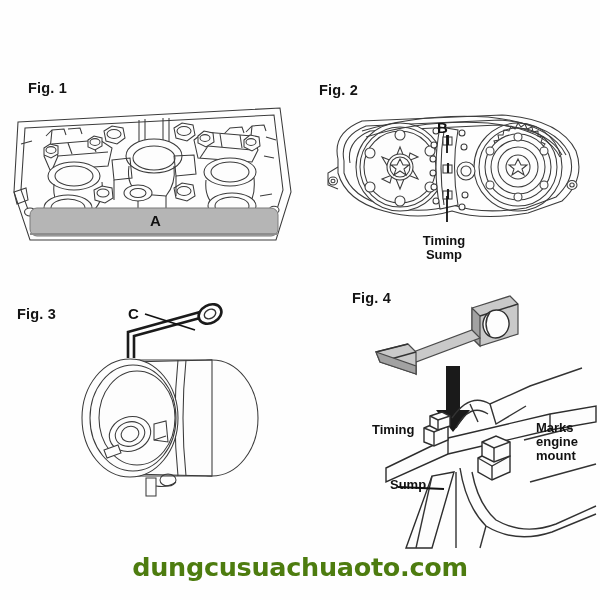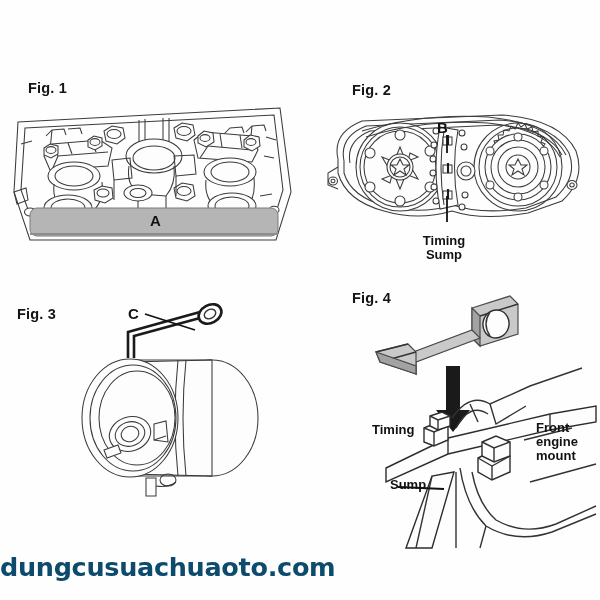--- a/index.html
+++ b/index.html
@@ -41,25 +41,25 @@
     margin-top: 12px;
   }
   .panel {
     position: absolute;
   }
   #watermark {
     position: absolute;
     left: 0;
     top: 552px;
     width: 600px;
-    text-align: left;
+    text-align: center;
     font-family: "DejaVu Sans", sans-serif;
     font-weight: bold;
     font-size: 25.5px;
-    color: #0c4a6e;
+    color: #4d7c0f;
     letter-spacing: -0.3px;
   }
   svg { display: block; overflow: visible; }
   .ln { fill: none; stroke: #3b3b3b; stroke-width: 1.05; }
   .ln2 { fill: none; stroke: #333333; stroke-width: 1.4; }
   .lnT { fill: none; stroke: #1d1d1d; stroke-width: 2.1; }
   .lnHeavy { fill: none; stroke: #1a1a1a; stroke-width: 2.6; }
   .fillW { fill: #fdfdfd; stroke: #3b3b3b; stroke-width: 1.05; }
   .fillW2 { fill: #fdfdfd; stroke: #2d2d2d; stroke-width: 1.4; }
   .fillGray { fill: #b5b5b5; stroke: #7a7a7a; stroke-width: 1; }
@@ -171,21 +171,21 @@
 
       <g>
         <rect class="fillGray" x="22" y="108" width="248" height="28" rx="7"></rect>
         <path d="M22 134 L270 134" stroke="#8d8d8d" stroke-width="2" fill="none"></path>
       </g>
     </svg>
   </div>
 
   <div class="callout big" style="left:150px; top:213px;">A</div>
 
-  <div class="fig-label" style="left:352px; top:82px;">Fig. 2</div>
+  <div class="fig-label" style="left:319px; top:82px;">Fig. 2</div>
 
   <div class="panel" style="left:322px; top:105px; width=280px; width:278px; height:125px;">
     <svg width="278" height="125" viewBox="0 0 278 125">
 
       <g>
         <path class="ln" d="M16 54 Q10 28 40 16 L180 10 Q238 14 254 46 Q264 74 240 96 L206 108
                             Q160 116 130 106 Q96 116 62 106 Q24 96 16 68 Z"></path>
         <path class="ln" d="M22 56 Q17 32 44 21 L178 15 Q232 19 247 48 Q256 72 234 92 L204 103
                             Q160 110 131 100 Q98 110 64 101 Q29 92 22 68 Z"></path>
         <path class="ln" d="M28 58 Q24 36 48 26 L176 20 Q226 24 240 50"></path>
@@ -409,20 +409,20 @@
   </div>
 
   <div class="callout" style="left:372px; top:423px;">Timing</div>
 
   <div class="callout" style="left:354px; top:478px;margin-left:36px;">Sump</div>
   <svg class="panel" style="left:398px; top:480px;" width="48" height="14">
     <path class="leader" d="M0 7 L46 9"></path>
   </svg>
 
   <div class="callout" style="left:536px; top:421px; width:62px;">
-    <div>Front</div>
+    <div>Marks</div>
     <div>engine</div>
     <div>mount</div>
   </div>
 
   <div id="watermark">dungcusuachuaoto.com</div>
 
 </div>
 
 </body></html>

